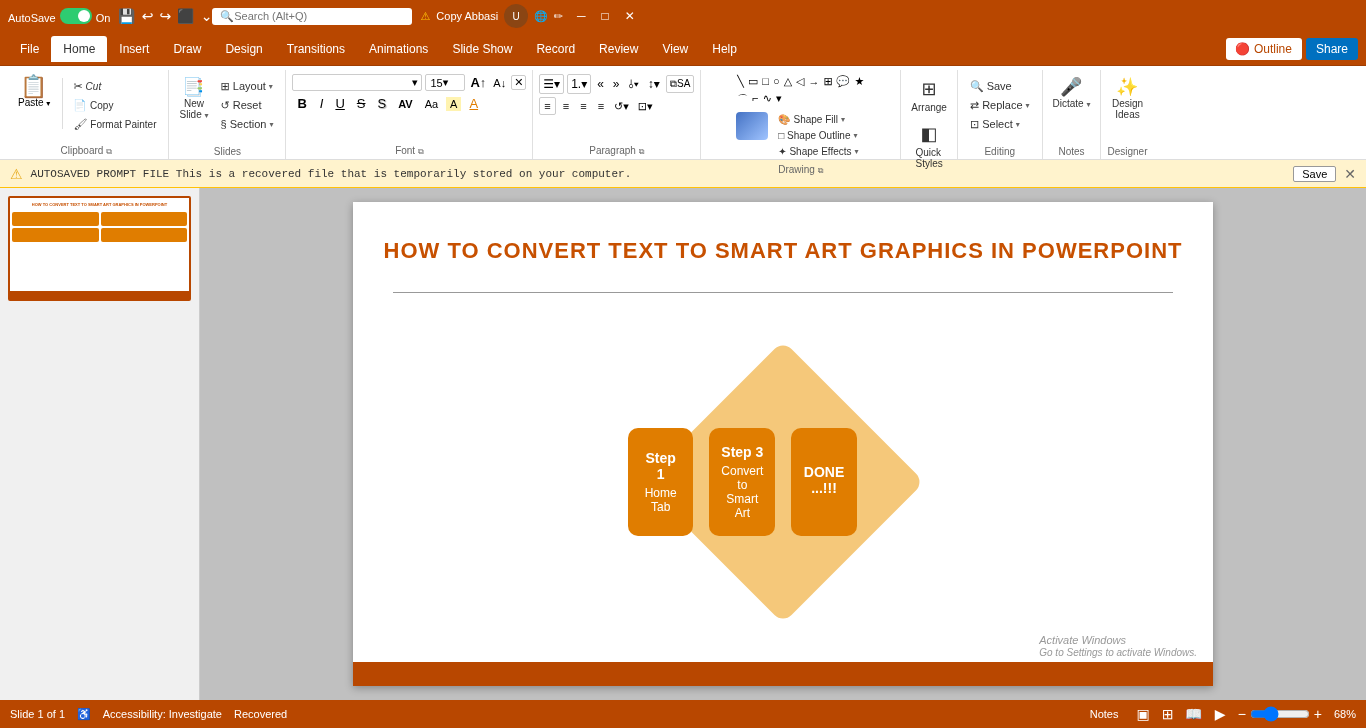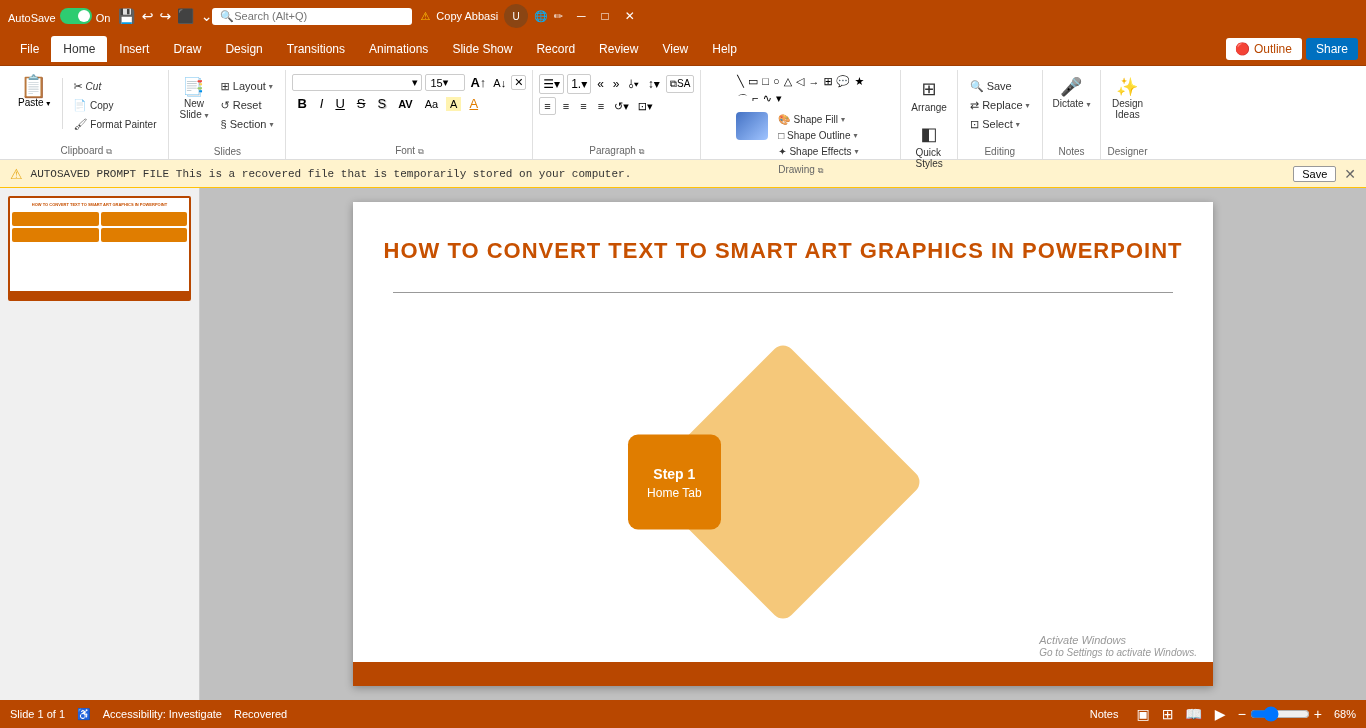--- a/index.html
+++ b/index.html
@@ -344,29 +344,36 @@
     <div id="slide-canvas">
 
       <div class="slide-title">HOW TO CONVERT TEXT TO SMART ART GRAPHICS IN POWERPOINT</div>
 
       <div class="slide-divider-line"></div>
 
       <div style="position:absolute;top:110px;left:50%;transform:translateX(-50%);width:380px;height:340px;">
 
         <div style="position:absolute;top:50%;left:50%;transform:translate(-50%,-50%) rotate(45deg);width:200px;height:200px;background:#f5c87a;border-radius:12px;z-index:1;"></div>
 
-        <div style="position:absolute;top:50%;left:50%;transform:translate(-50%,-50%);width:310px;display:grid;grid-template-columns:1fr 1fr 1fr;gap:16px;z-index:2;">
+        <div style="position:absolute;top:50%;left:50%;transform:translate(-50%,-50%);width:310px;display:grid;grid-template-columns:1fr 1fr 1fr 1fr;gap:16px;z-index:2;">
 
           <div class="smartart-cell">
             <div class="step-num">Step 1</div>
             <div class="step-desc">Home Tab</div>
           </div>
 
 
-
+          <div class="smartart-cell">
+            <div class="step-num">Step 3</div>
+            <div class="step-desc">Convert to Smart Art</div>
+          </div>
+
+          <div class="smartart-cell">
+            <div class="step-num">DONE ...!!!</div>
+          </div>
         </div>
       </div>
 
       <div style="position:absolute;bottom:0;left:0;right:0;height:24px;background:#b84700;"></div>
 
       <div style="position:absolute;bottom:28px;right:16px;font-size:11px;color:#999;font-style:italic;">Activate Windows<br><span style="font-size:10px;margin-top:24px;">Go to Settings to activate Windows.</span></div>
     </div>
   </div>
 </div>
 

